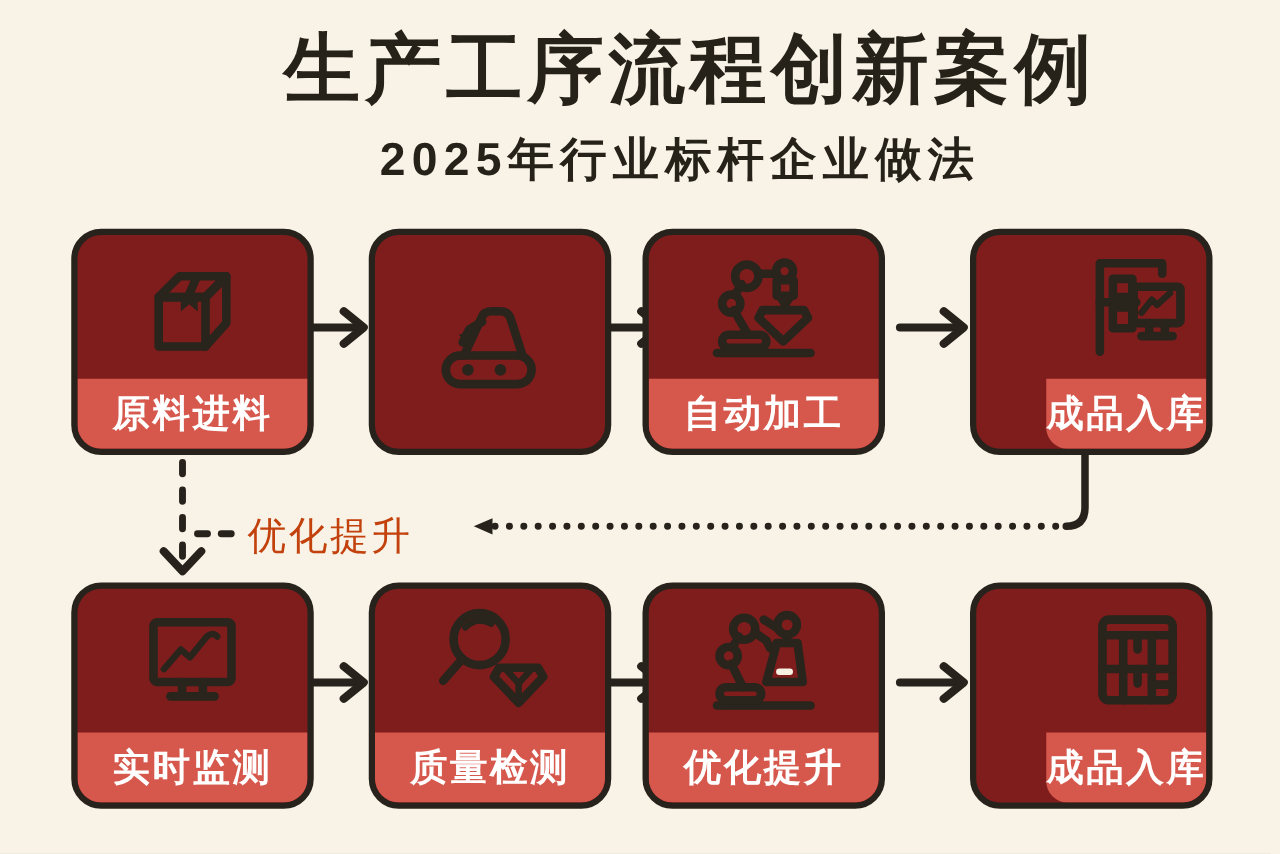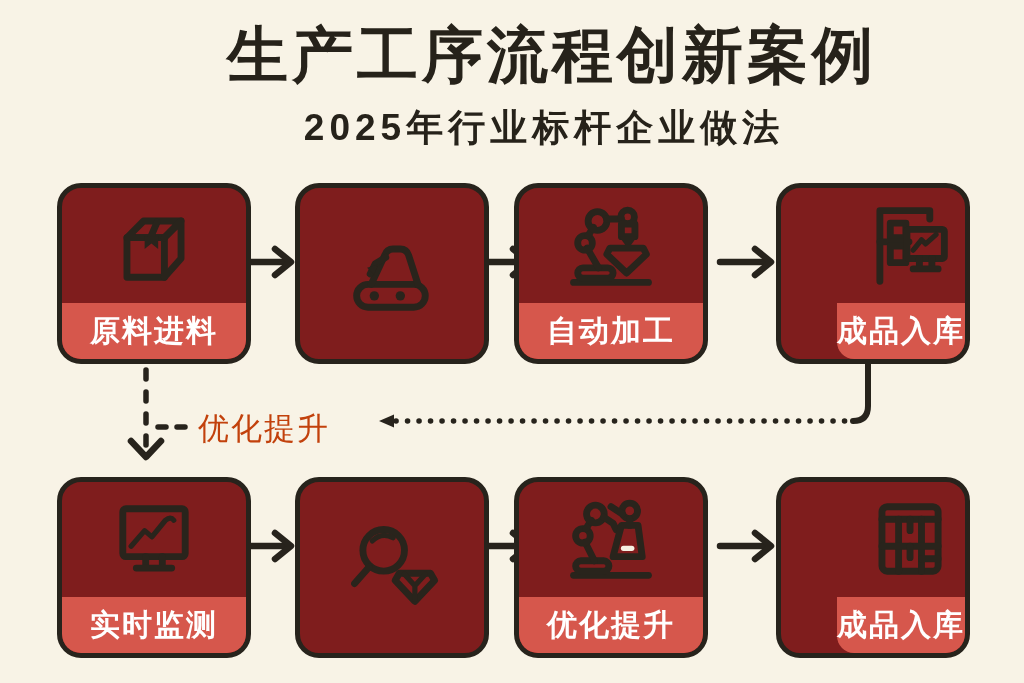--- a/index.html
+++ b/index.html
@@ -17,21 +17,21 @@
     position:absolute; top:103px; left:0; width:100%; text-align:center;
     font-size:37px; font-weight:600; color:#26221a; letter-spacing:5px;
     white-space:nowrap;
     padding-left:32px;
   }
   .node {
     position:absolute; width:194px; height:181px; box-sizing:border-box;
     border:5px solid #27231c; border-radius:24px; background:#7f1d1d;
     display:flex; flex-direction:column; overflow:hidden;
   }
-  .r1 { top:183px; } .r2 { top:466px;margin-top:11px; }
+  .r1 { top:183px; } .r2 { top:466px; }
   .c1 { left:57px; } .c2 { left:295px; } .c3 { left:514px;font-family:Liberation Serif, serif; } .c4 { left:776px;align-items:flex-end; }
   .node-icon {
     flex:1; display:flex; align-items:center; justify-content:center;
   }
   .node-icon svg { display:block; }
   .node-label {
     height:56px; flex:0 0 56px; background:#d6574c; color:#ffffff;
     display:flex; align-items:center; justify-content:center;
     font-size:30px; font-weight:700; letter-spacing:2px;
     border-radius:0 0 17px 17px; white-space:nowrap;
@@ -178,20 +178,21 @@
   <div class="node r2 c2">
     <div class="node-icon">
       <svg width="112" height="104" viewBox="0 0 100 100">
         <circle class="ic" cx="42" cy="33" r="20"></circle>
         <path class="ic-thin" d="M31,24 Q40,15 51,21"></path>
         <path class="ic" d="M28,49 L14,65" stroke-width="9"></path>
         <path class="ic" d="M57,55 H87 L91,62 L72,82 L53,62 Z" stroke-width="5.8"></path>
         <path class="ic-thin" d="M62,56 L72,67 L82,56 M72,67 V80" stroke-width="4.5"></path>
       </svg>
     </div>
+    <div class="node-label">质量检测</div>
   </div>
 
   <div class="node r2 c3">
     <div class="node-icon">
       <svg width="112" height="104" viewBox="0 0 100 100">
         <line class="ic" x1="14" y1="84" x2="86" y2="84"></line>
         <rect class="ic" x="16" y="70" width="32" height="10" rx="5"></rect>
         <path class="ic" d="M34,70 L25,52"></path>
         <circle class="ic" cx="23" cy="46" r="7"></circle>
         <path class="ic" d="M26,39 L31,31"></path>

